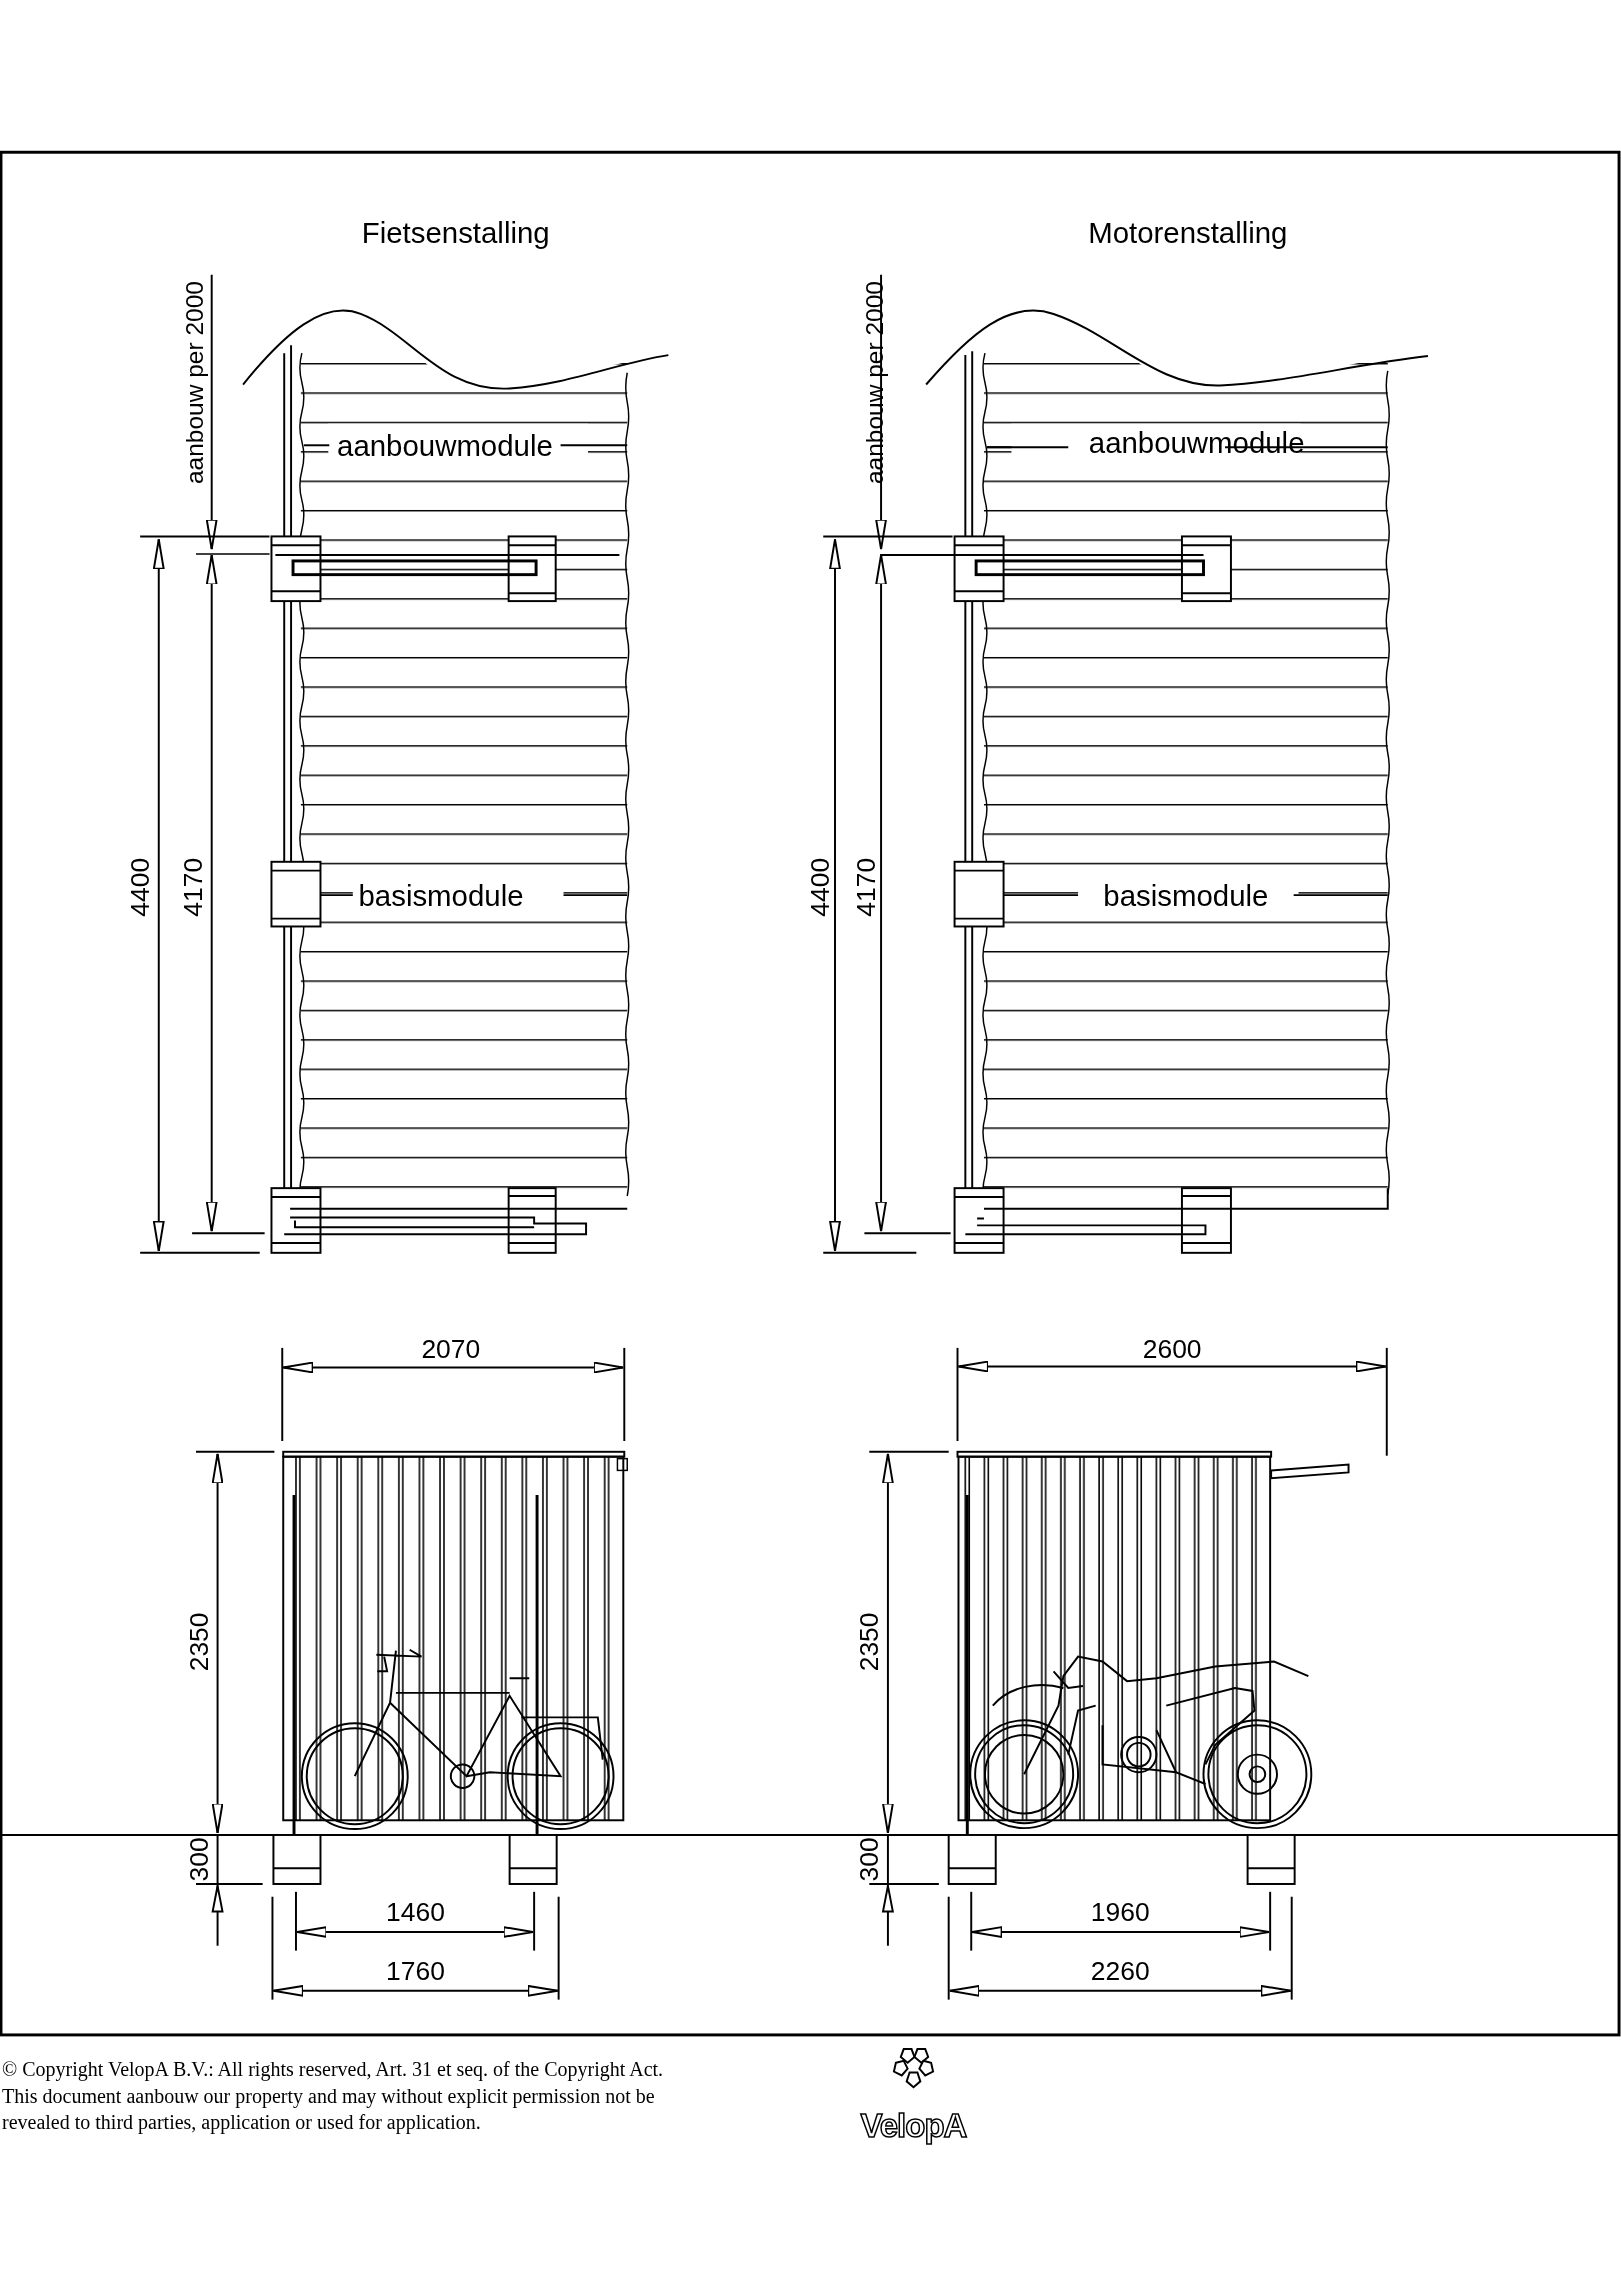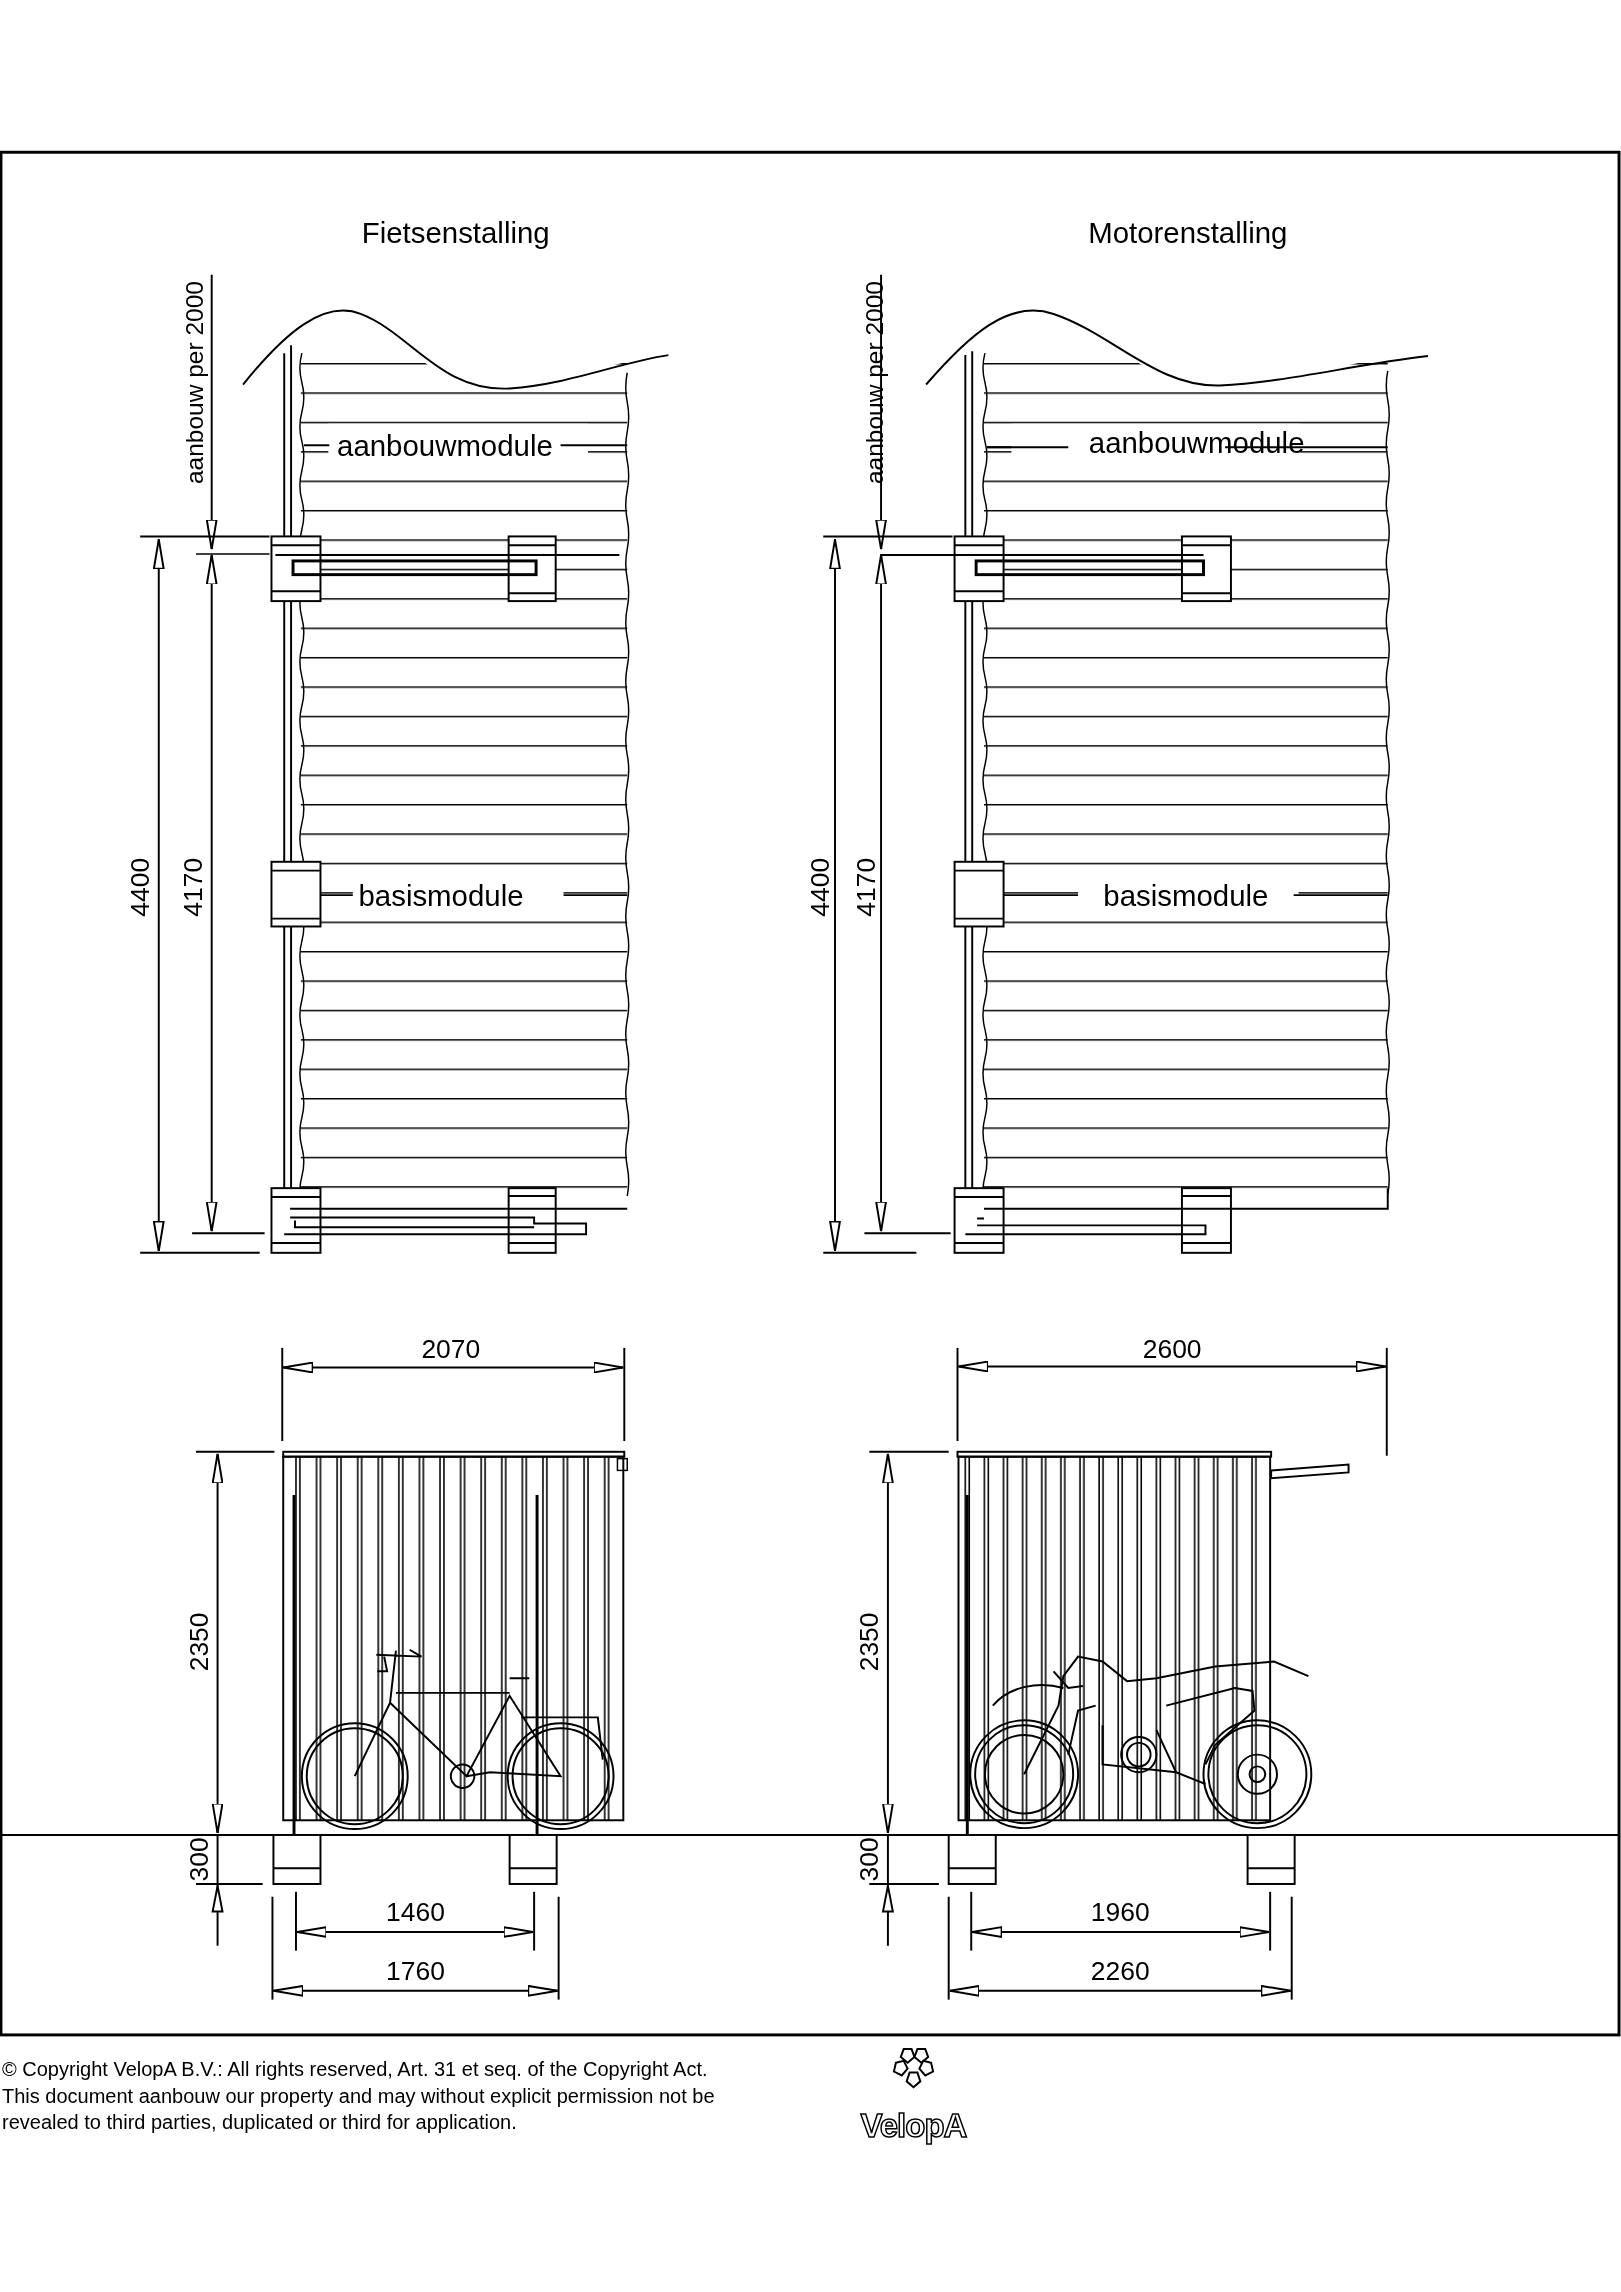--- a/index.html
+++ b/index.html
@@ -1,21 +1,21 @@
 <!DOCTYPE html>
 <html><head>
 <meta charset="utf-8">
 <style>
   html, body { margin:0; padding:0; background:#ffffff; }
   body { width:1621px; height:2293px; position:relative; overflow:hidden;
          font-family:"Liberation Sans", "DejaVu Sans", sans-serif; color:#000; }
   svg#drawing { position:absolute; left:0; top:0; }
   svg text { font-family:"Liberation Sans", "DejaVu Sans", sans-serif; fill:#000; }
   .footer { position:absolute; left:2px; top:2056px; width:823px; font-size:20px; line-height:26.5px; }
-  .footer div { white-space:nowrap; }
+  .footer div { white-space:nowrap;font-family:Liberation Serif, serif; }
   .logo { position:absolute; left:845px; top:2045px; width:137px; height:98px; }
   .logo-text { position:absolute; left:0; top:62px; width:137px; text-align:center;
                font-size:33px; font-weight:bold; color:#fff;
                -webkit-text-stroke:1.5px #000; letter-spacing:-1px; }
 </style>
 </head>
 <body>
 
 <svg id="drawing" width="1621" height="2293" viewBox="0 0 1654 2339" xmlns="http://www.w3.org/2000/svg">
   <defs>
@@ -236,21 +236,21 @@
       <line x1="1318" y1="1935" x2="1318" y2="2040" stroke="#000" stroke-width="2"></line>
       <line x1="969" y1="2031" x2="1317" y2="2031" stroke="#000" stroke-width="2" marker-start="url(#arrowStart)" marker-end="url(#arrowEnd)"></line>
       <text x="1143" y="2020" font-size="27" text-anchor="middle">2260</text>
     </g>
   </g>
 </svg>
 
 <div class="footer">
   <div>©  Copyright VelopA B.V.: All rights reserved, Art. 31 et seq. of the Copyright Act.</div>
   <div>This document aanbouw our property and may without explicit permission not be</div>
-  <div>revealed to third parties, duplicated or third for application.</div>
+  <div>revealed to third parties, application or used for application.</div>
 </div>
 
 <div class="logo">
   <svg width="137" height="59" viewBox="0 0 140 60" style="position:absolute;left:0;top:0;">
     <g fill="#fff" stroke="#000" stroke-width="2">
       <polygon points="60,4 68,4 71,12 64,18 57,12"></polygon>
       <polygon points="74,4 82,4 85,12 78,18 71,12"></polygon>
       <polygon points="52,18 60,16 64,24 58,31 50,27"></polygon>
       <polygon points="80,16 88,18 90,27 82,31 76,24"></polygon>
       <polygon points="66,28 74,28 77,37 70,43 63,37"></polygon>

